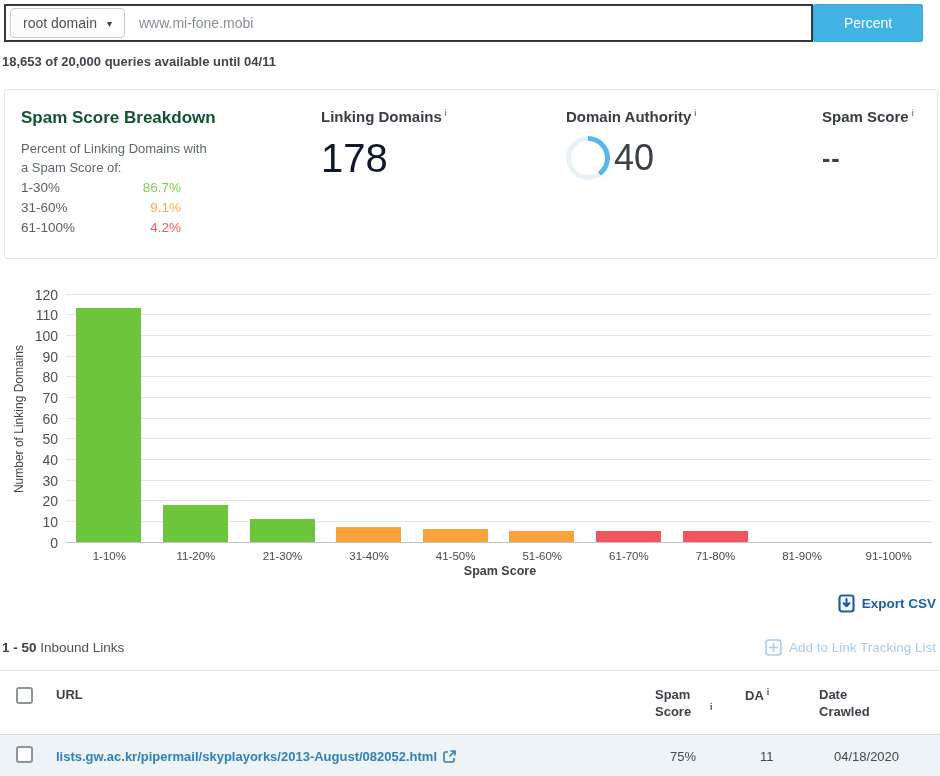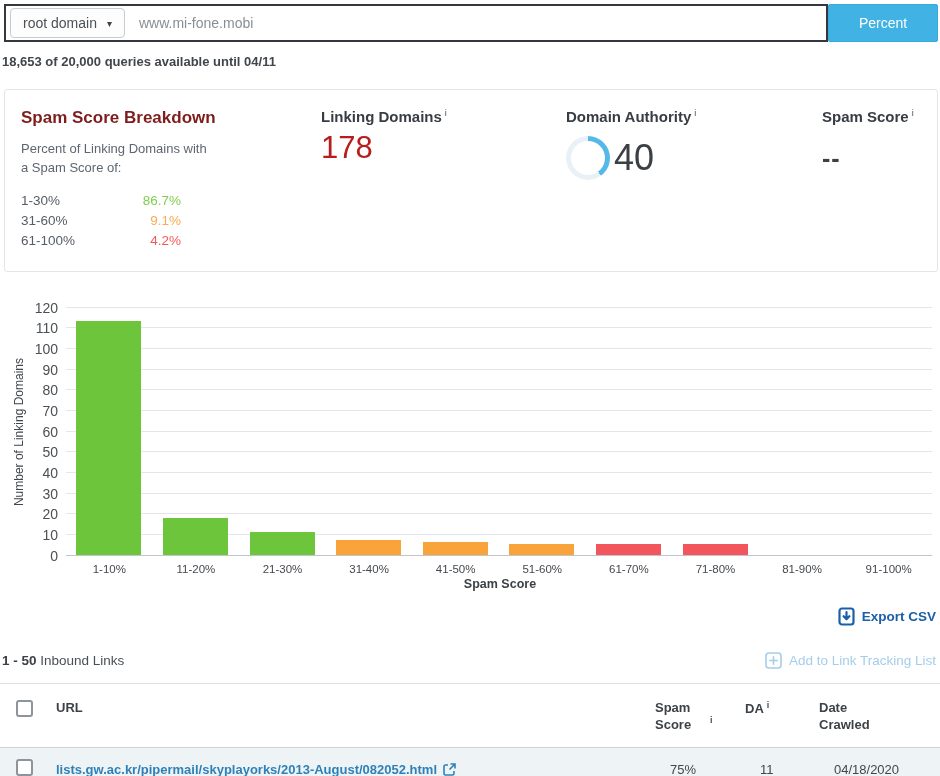--- a/index.html
+++ b/index.html
@@ -1,41 +1,41 @@
 <!DOCTYPE html>
 <html><head>
 <meta charset="utf-8">
 <style>
   * { margin:0; padding:0; box-sizing:border-box; }
   html,body { width:940px; height:776px; overflow:hidden; background:#fff;
               font-family:"Liberation Sans", sans-serif; color:#3f454c; }
 
   
-  .searchbar { display:flex; gap:0; padding:4px 2px 0 4px; }
+  .searchbar { display:flex; gap:0; padding:4px 17px 0 4px; }
   .search-box { flex:1; display:flex; align-items:center; border:2px solid #34373e; background:#fff; height:38px; }
   .scope-dd { display:flex; align-items:center; gap:10px; margin:3px 6px 3px 4px; padding:6px 12px;
               border:1px solid #c7ccd1; border-radius:4px; background:#fdfdfd; cursor:pointer;
               font-size:14px; color:#4b5157; white-space:nowrap; }
   .scope-dd .caret { font-size:10px; color:#3e444a; }
   .search-input { flex:1; border:none; outline:none; font-size:14px; color:#878f96;
                   font-family:"Liberation Sans", sans-serif; padding:0 8px; }
   .analyze-btn { width:110px; height:38px; background:#41B2E4; border:1px solid #38a9db; border-radius:2px;
                  color:#fff; font-size:14px; font-family:"Liberation Sans", sans-serif; cursor:pointer; }
   .quota { margin:12px 0 0 2px; font-size:13px; font-weight:bold; color:#41464d; }
 
   
   .card { margin:20px 2px 0 4px; border:1px solid #e3e6e9; border-radius:3px;
           padding:18px 20px 20px 16px; display:grid; grid-template-columns:300px 245px 256px 1fr; }
-  .card h2 { font-size:17px; color:#7f1d1d; }
+  .card h2 { font-size:17px; color:#14532d; }
   .bd-sub { margin-top:12px; font-size:13px; line-height:1.45; color:#5d6670; }
-  .bd-rows { margin-top:13px; width:160px; }
+  .bd-rows { width:160px; }
   .bd-row { display:flex; justify-content:space-between; font-size:13.5px; line-height:20px; color:#555d66; }
   .metric-label { font-size:15px; font-weight:bold; color:#383d44; }
   .info { font-size:9px; color:#4a4f57; vertical-align:super; margin-left:3px; cursor:pointer; }
-  .metric-value { margin-top:6px; font-size:31px; font-weight:300; line-height:1; color:#b91c1c; }
+  .metric-value { margin-top:12px; font-size:40px; font-weight:300; line-height:1; color:#0f172a; }
   .da-wrap { margin-top:10px; display:flex; align-items:center; gap:4px; }
   .gauge { width:44px; height:44px; border-radius:50%; position:relative; }
   .gauge-inner { position:absolute; inset:5px; background:#fff; border-radius:50%; }
   .da-num { font-size:36px; color:#3b4046; line-height:1; }
   .ss-value { margin-top:18px; font-size:25px; font-weight:bold; color:#3b4046; letter-spacing:1px; }
 
   
   .chart-section { margin:36px 6px 0 6px; }
   .chart-flex { display:flex; }
   .ylabel-box { width:26px; display:flex; align-items:center; justify-content:center; }

